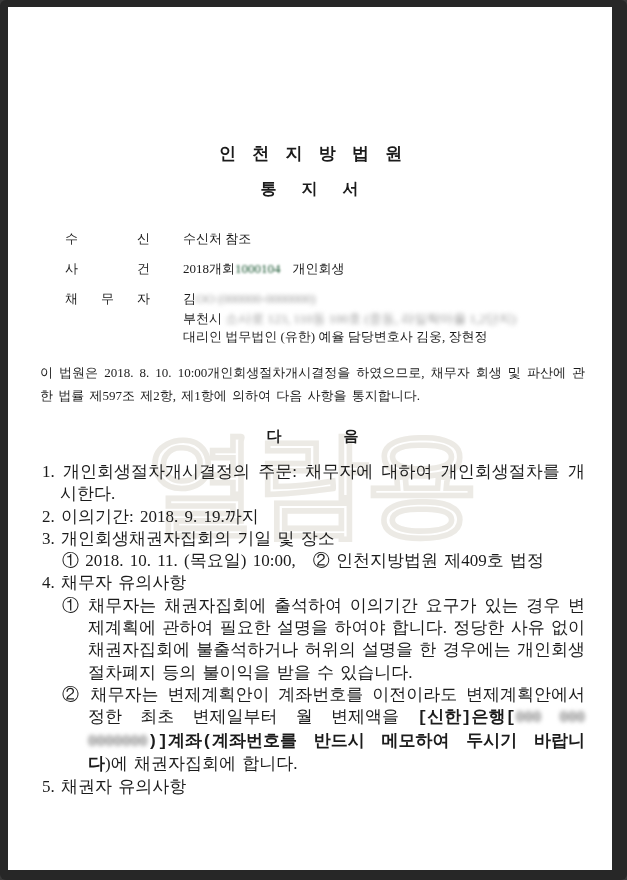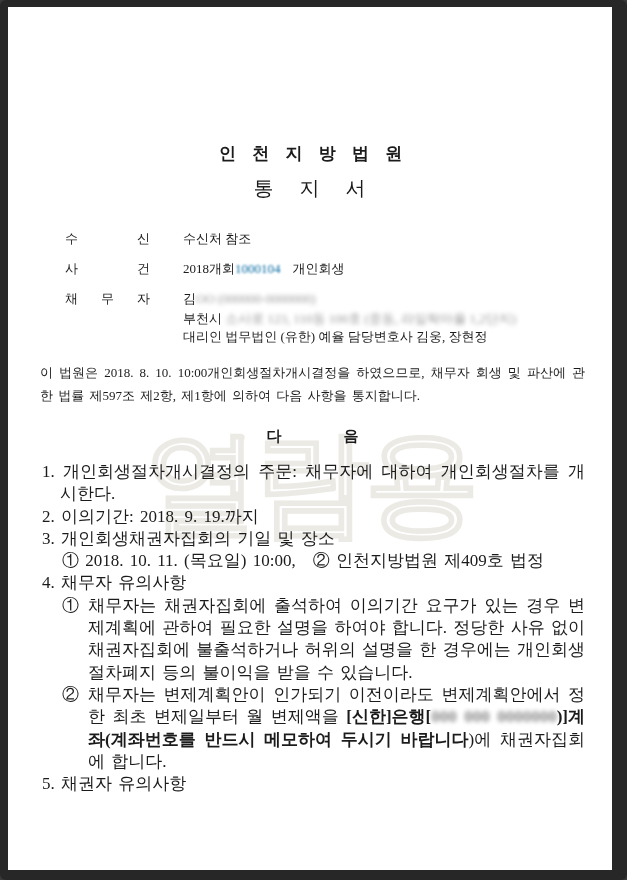--- a/index.html
+++ b/index.html
@@ -20,49 +20,49 @@
     font-size:114px;font-weight:bold;letter-spacing:-4px;white-space:nowrap;
     color:transparent;-webkit-text-stroke:2px #eceae5;
     z-index:0;user-select:none;font-family:Liberation Mono, monospace;
   }
   .content{position:relative;z-index:1;margin:12px 27px 0 32px;}
   .court-title{
     margin-top:137px;text-align:center;font-weight:bold;
     font-size:17px;line-height:20px;letter-spacing:4px;word-spacing:4px;
   }
   .doc-title{
-    margin-top:15px;text-align:center;font-weight:normal;
-    font-size:20px;line-height:19px;letter-spacing:6px;word-spacing:9px;
+    margin-top:15px;text-align:center;font-weight:bold;
+    font-size:16px;line-height:19px;letter-spacing:6px;word-spacing:9px;
   }
   .kv{margin-top:33px;font-size:13px;}
   .kv-row{display:flex;line-height:15px;margin-bottom:15px;}
   .kv-label{
     margin-left:25px;width:85px;flex:0 0 85px;
     display:flex;justify-content:space-between;
   }
   .kv-value{margin-left:33px;}
   .addr-block{margin-left:33px;}
   .addr-block .name-line{line-height:15px;margin-bottom:4px;}
   .addr-line{line-height:17.5px;}
   .redacted{filter:blur(2.2px);color:#9a9a9a;}
-  .redacted-soft{filter:blur(0.9px);color:#0369a1;font-family:Liberation Serif, serif;}
+  .redacted-soft{filter:blur(0.9px);color:#14532d;font-family:Liberation Serif, serif;}
   .redacted-bold{filter:blur(2.2px);color:#8a8a8a;font-weight:bold;}
   .gap-after{margin-right:12px;}
   .intro{
     margin-top:16px;font-size:13px;line-height:23px;
     text-align:justify;word-spacing:2px;
   }
   .daum{
     margin-top:20px;display:flex;justify-content:center;gap:62px;
     font-weight:bold;font-size:15px;line-height:18px;
   }
   .list{margin-top:16px;font-size:17px;line-height:22.3px;word-spacing:2px;}
   .num-item{margin-left:2px;padding-left:18px;text-indent:-18px;text-align:justify;}
   .sub-item{margin-left:22px;padding-left:26px;text-indent:-26px;text-align:justify;}
-  b{font-weight:bold;}
+  b{font-weight:bold;font-family:Liberation Mono, monospace;}
 </style>
 </head>
 <body>
 
 <div class="scan-frame">
   <div class="page">
 
     <div class="watermark">열람용</div>
 
     <div class="content">
@@ -118,21 +118,21 @@
 
       <div class="list">
 
         <div class="num-item">1. 개인회생절차개시결정의 주문: 채무자에 대하여 개인회생절차를 개시한다.</div>
         <div class="num-item">2. 이의기간: 2018. 9. 19.까지</div>
         <div class="num-item">3. 개인회생채권자집회의 기일 및 장소</div>
         <div class="sub-item">①  2018. 10. 11. (목요일) 10:00,　②  인천지방법원 제409호 법정</div>
         <div class="num-item">4. 채무자 유의사항</div>
         <div class="sub-item">① 채무자는 채권자집회에 출석하여 이의기간 요구가 있는 경우 변제계획에 관하여 필요한 설명을 하여야 합니다. 정당한 사유 없이 채권자집회에 불출석하거나 허위의 설명을 한 경우에는 개인회생절차폐지 등의 불이익을 받을 수 있습니다.</div>
         <div class="sub-item">
-          <span>② 채무자는 변제계획안이 인가되기 이전이라도 변제계획안에서 정한 최초 변제일부터 월 변제액을 </span><b>[신한]은행[</b><span class="redacted-bold">000 000 0000000</span><b>)]계좌(계좌번호를 반드시 메모하여 두시기 바랍니다</b><span>)에 채권자집회에 합니다.</span>
+          <span>② 채무자는 변제계획안이 계좌번호를 이전이라도 변제계획안에서 정한 최초 변제일부터 월 변제액을 </span><b>[신한]은행[</b><span class="redacted-bold">000 000 0000000</span><b>)]계좌(계좌번호를 반드시 메모하여 두시기 바랍니다</b><span>)에 채권자집회에 합니다.</span>
         </div>
         <div class="num-item">5. 채권자 유의사항</div>
 
       </div>
 
     </div>
   </div>
 </div>
 
 </body></html>

